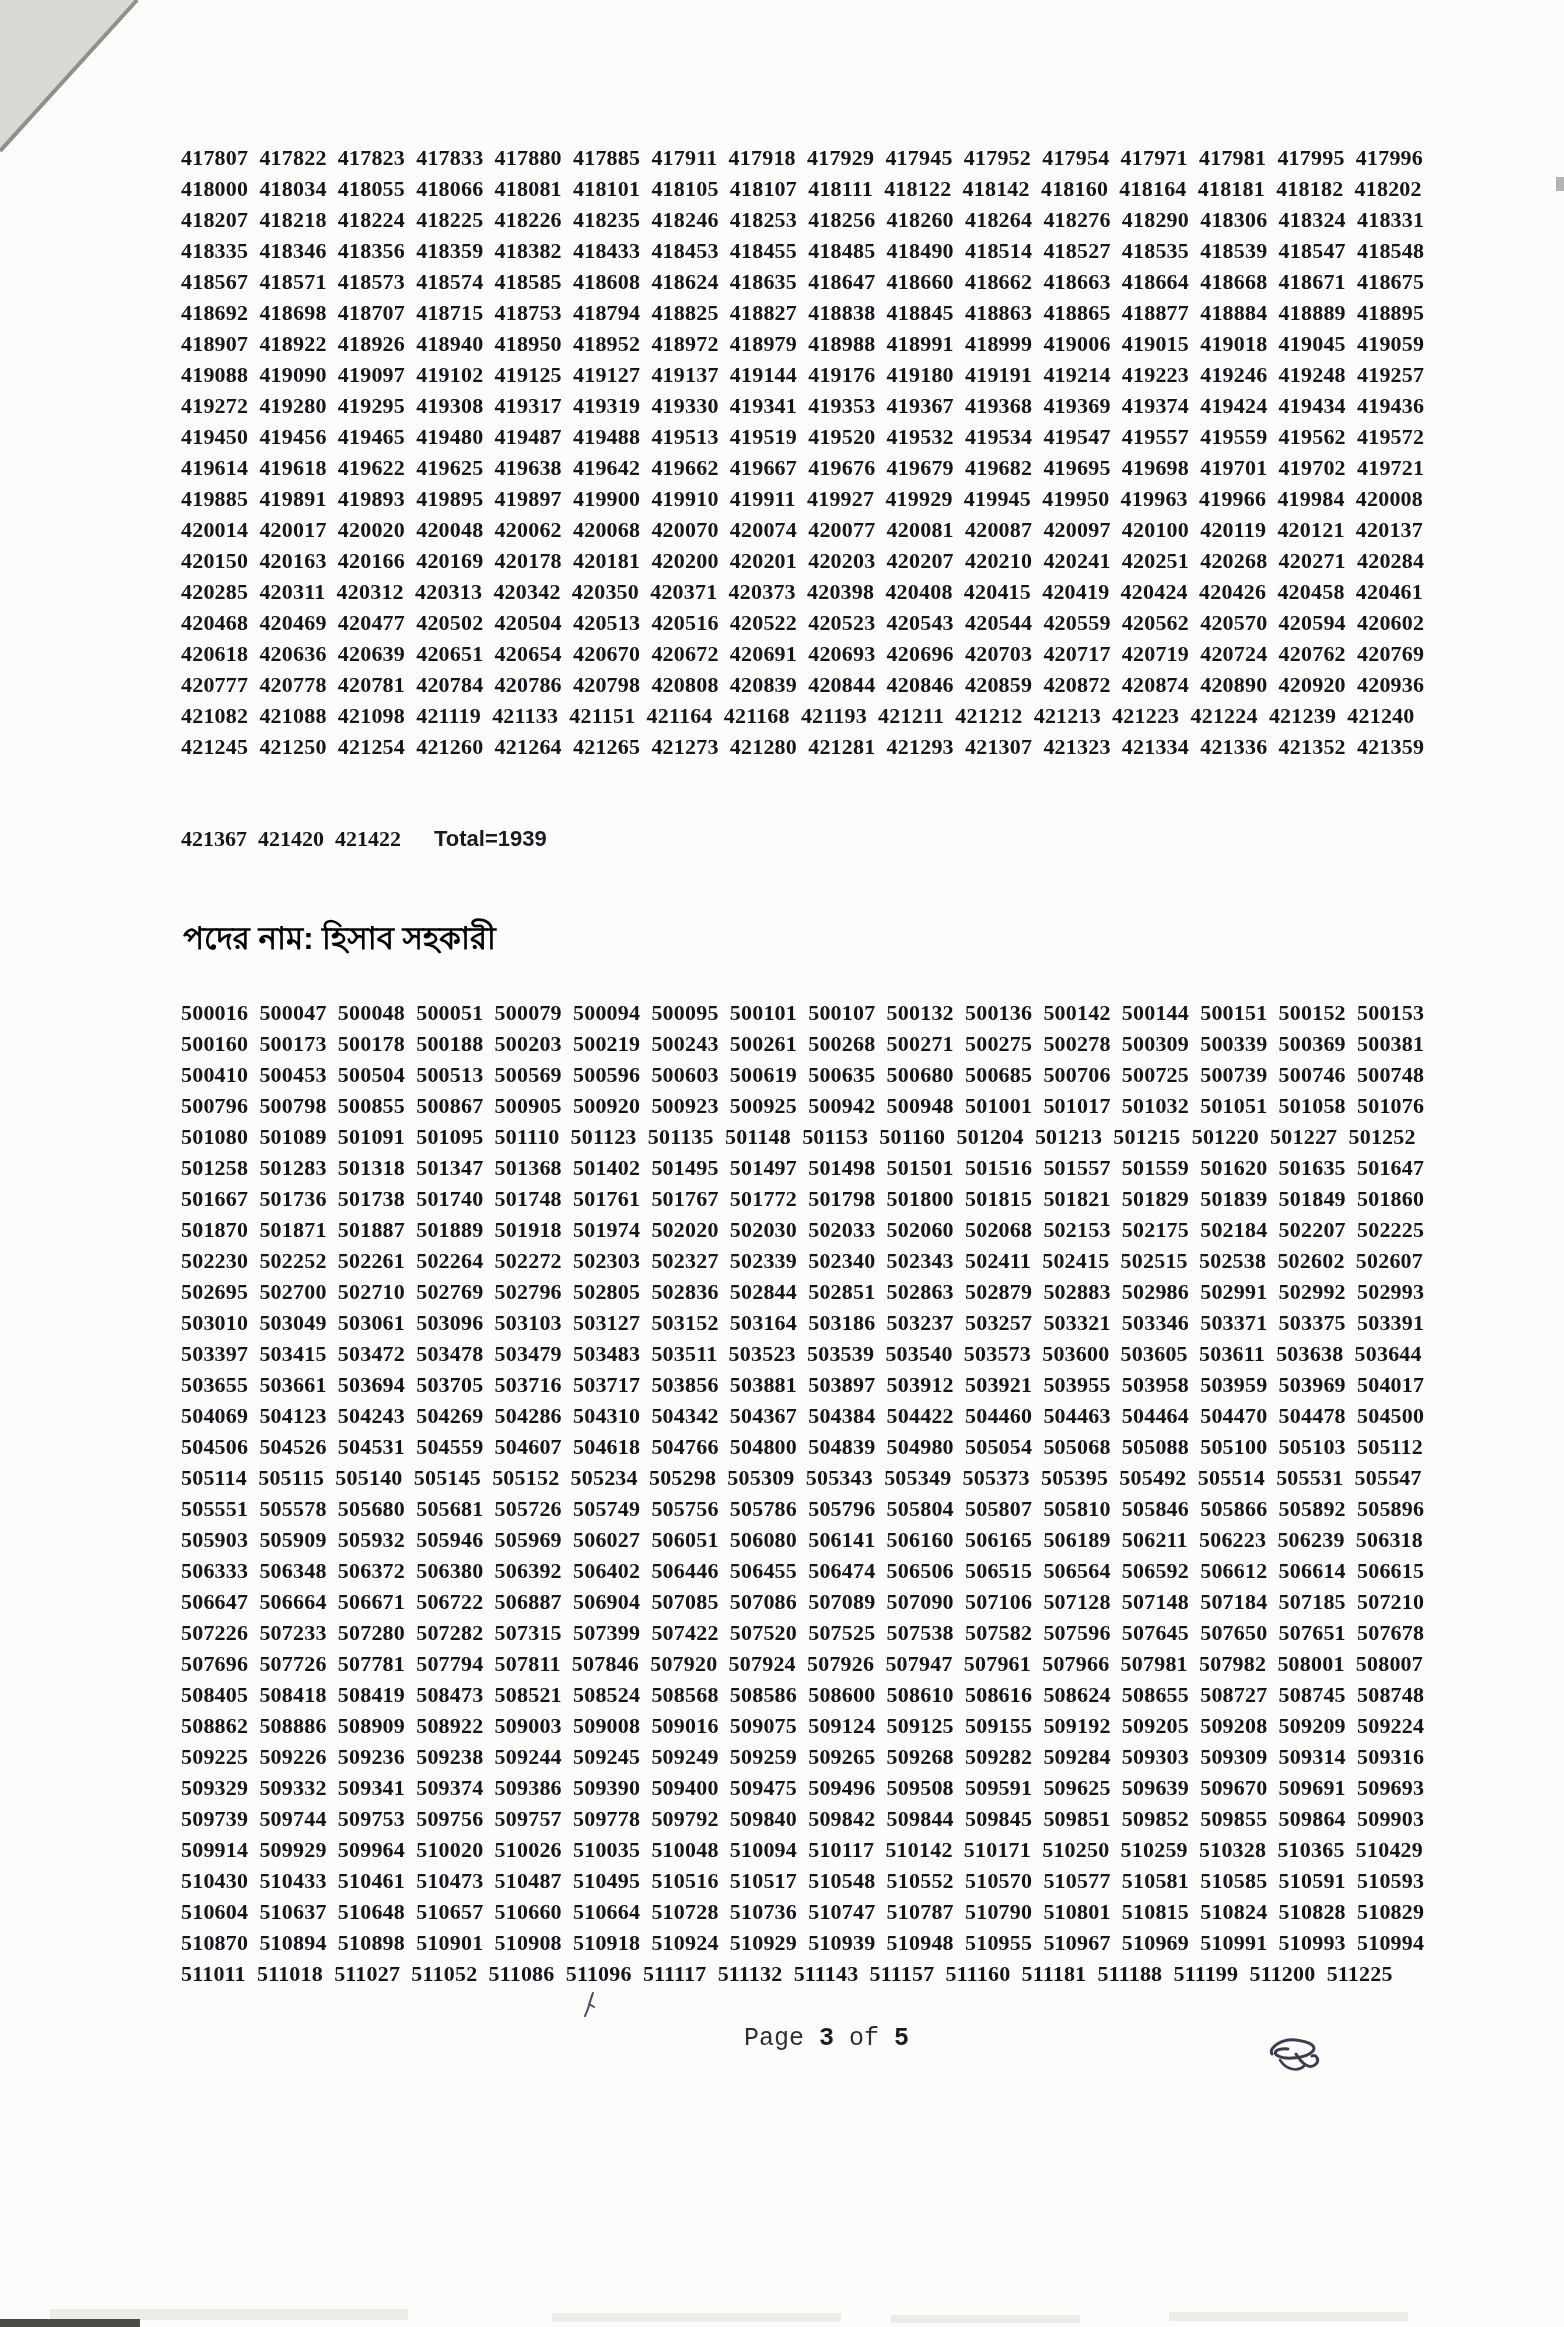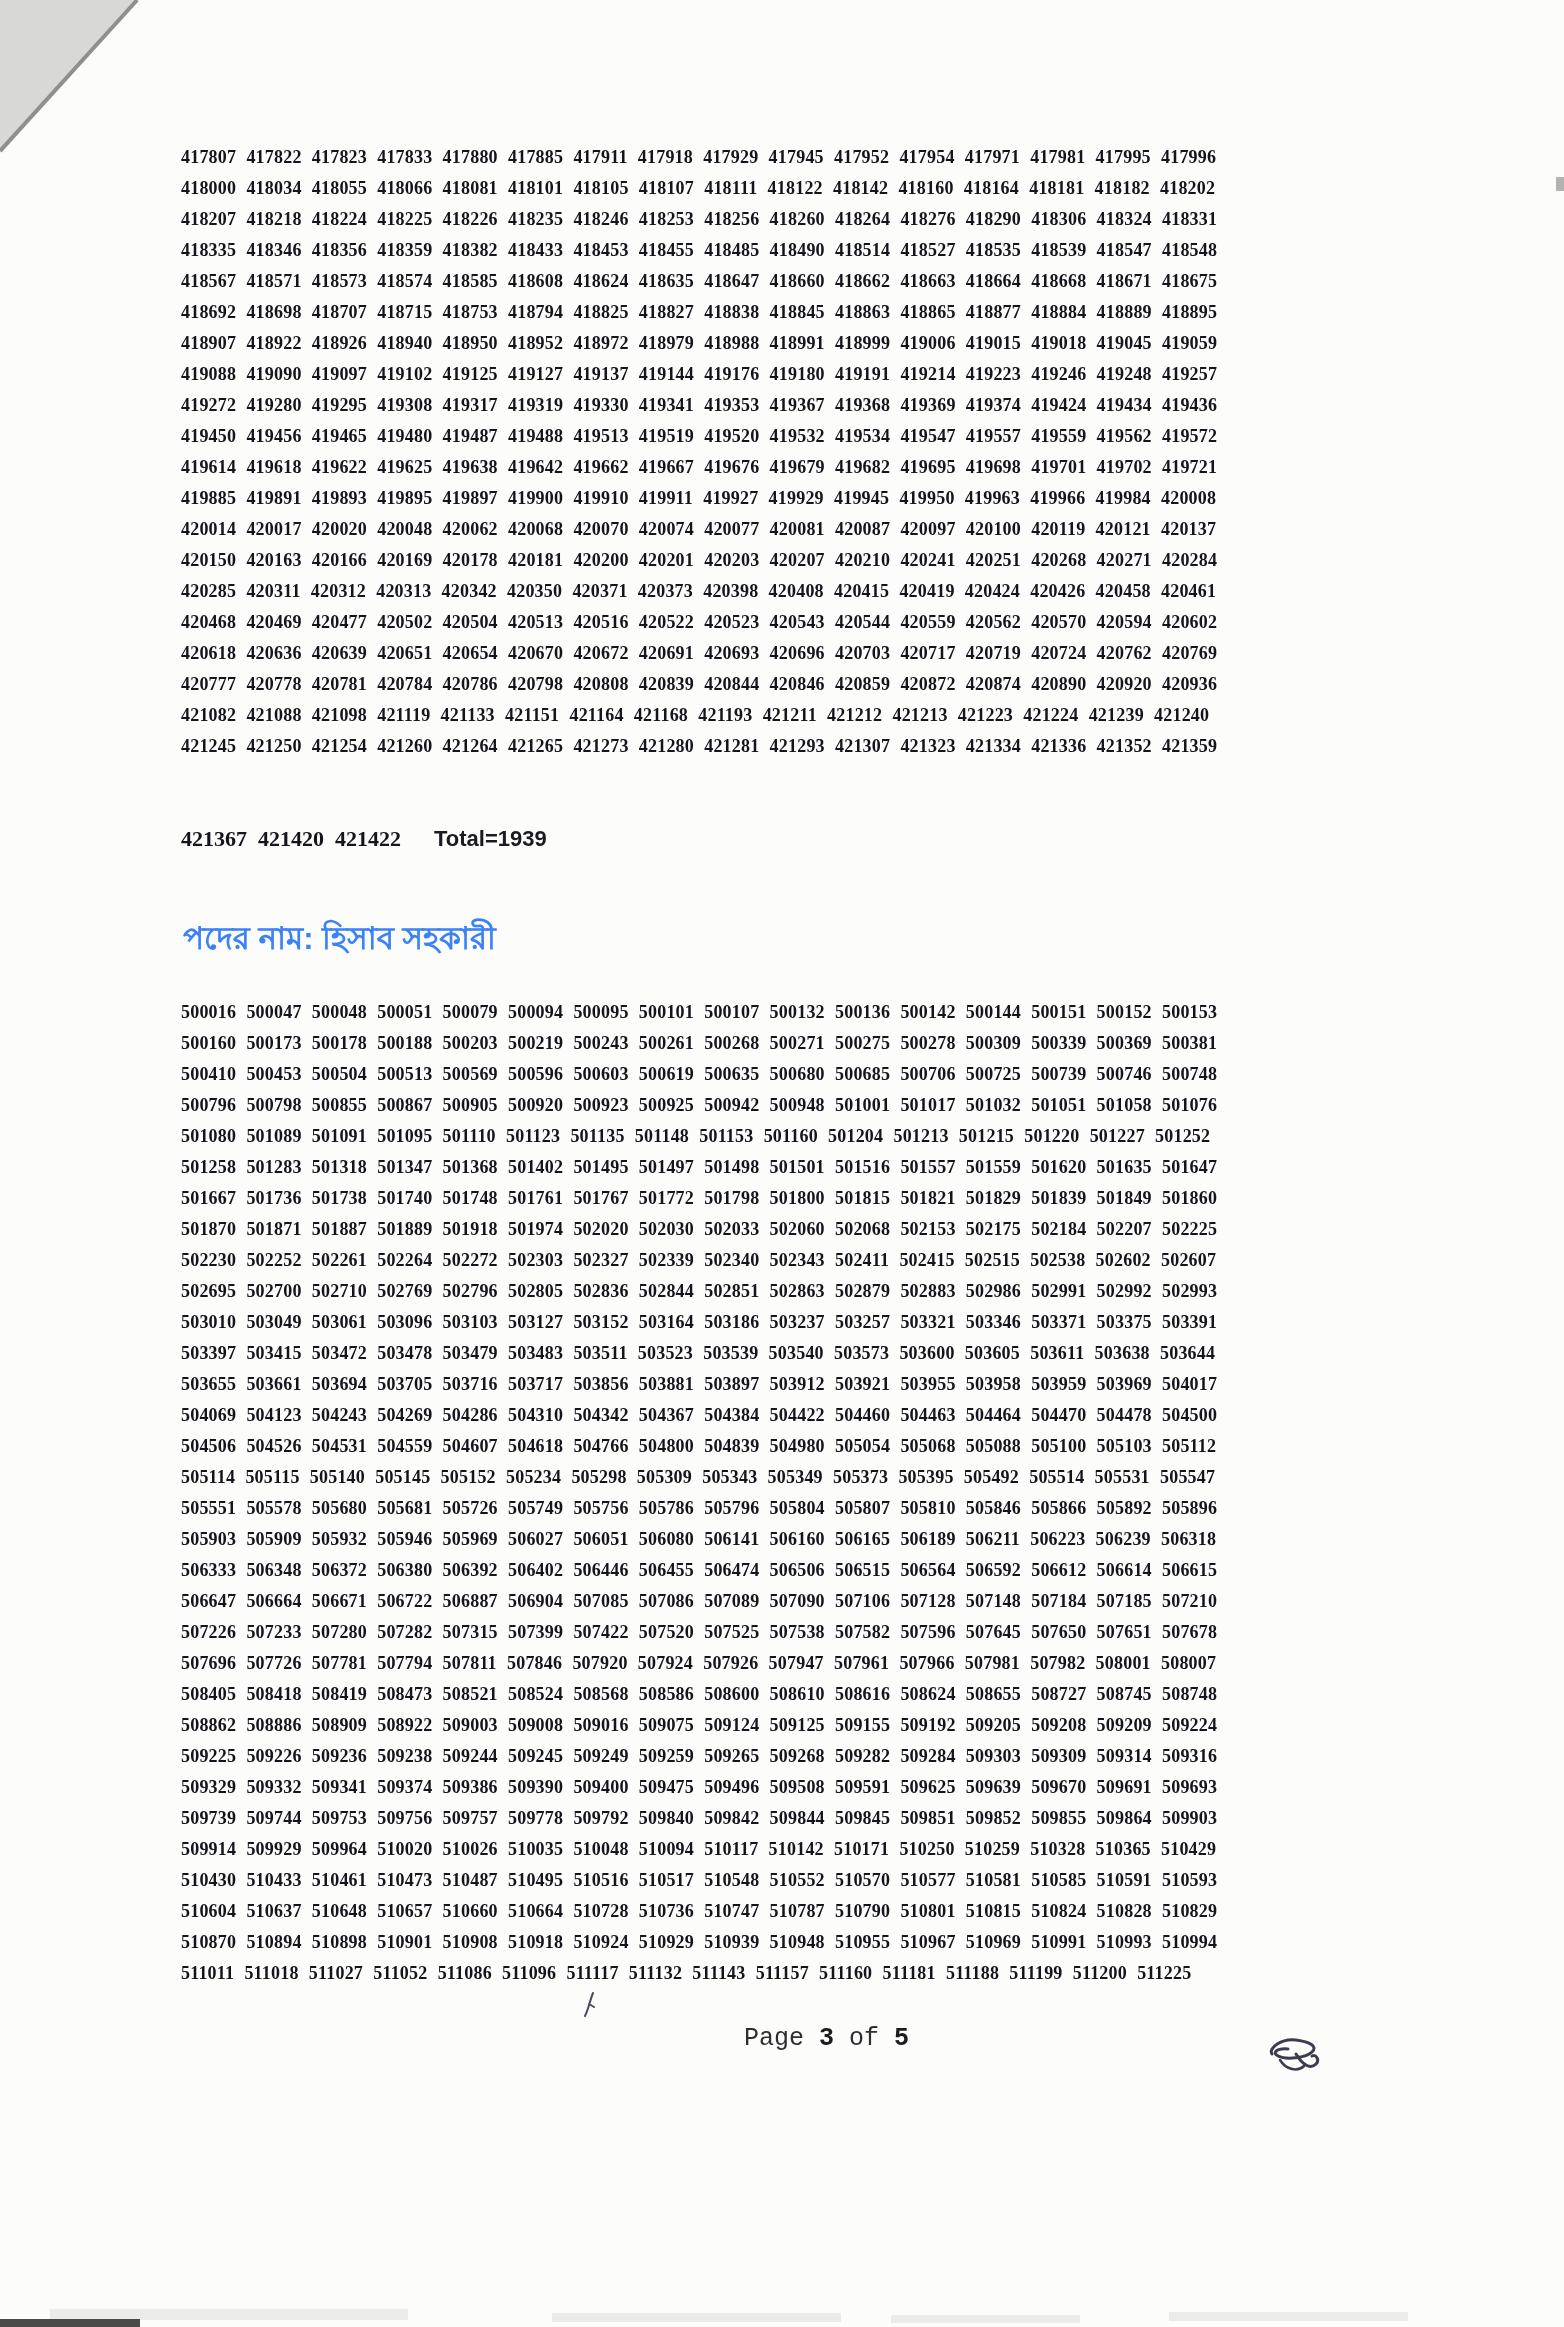--- a/index.html
+++ b/index.html
@@ -8,21 +8,21 @@
     width:1564px;height:2327px;
     background:#fcfcfa;
     overflow:hidden;
     font-family:"Liberation Serif", serif;
   }
   .corner-artifact{position:absolute;left:0;top:0;}
   .num-block{
     position:absolute;left:181px;
     font-family:"Liberation Serif", serif;
     font-weight:700;
-    font-size:18px;
+    font-size:22px;
     color:#14141c;
     white-space:nowrap;
     word-spacing:5.5px;
     letter-spacing:0.2px;
   }
   .block1{top:142px;}
   .block1 .num-row{height:31px;line-height:31px;}
   .block2{top:997px;}
   .block2 .num-row{height:31px;line-height:31px;}
   .total-row{position:absolute;left:181px;top:823px;height:31px;line-height:31px;
@@ -30,21 +30,21 @@
   .total-badge{
     font-family:"Liberation Sans", sans-serif;
     font-weight:700;font-size:22px;color:#1a1a22;
     word-spacing:0;letter-spacing:0;
     margin-left:22px;
   }
   .post-heading{
     position:absolute;left:183px;top:919px;
     font-family:"Liberation Sans", sans-serif;
     font-weight:700;font-size:31px;line-height:40px;
-    color:#3b82f6;
+    color:#000000;
   }
   .footer{
     position:absolute;left:744px;top:2024px;
     font-family:Liberation Mono, monospace;
     font-size:25px;line-height:30px;color:#2e2e30;
     white-space:nowrap;
   }
   .footer .pg-num{font-weight:700;color:#1c1c1e;}
   .sig-mark{position:absolute;left:1266px;top:2032px;}
   .pen-tick{position:absolute;left:580px;top:1990px;}

